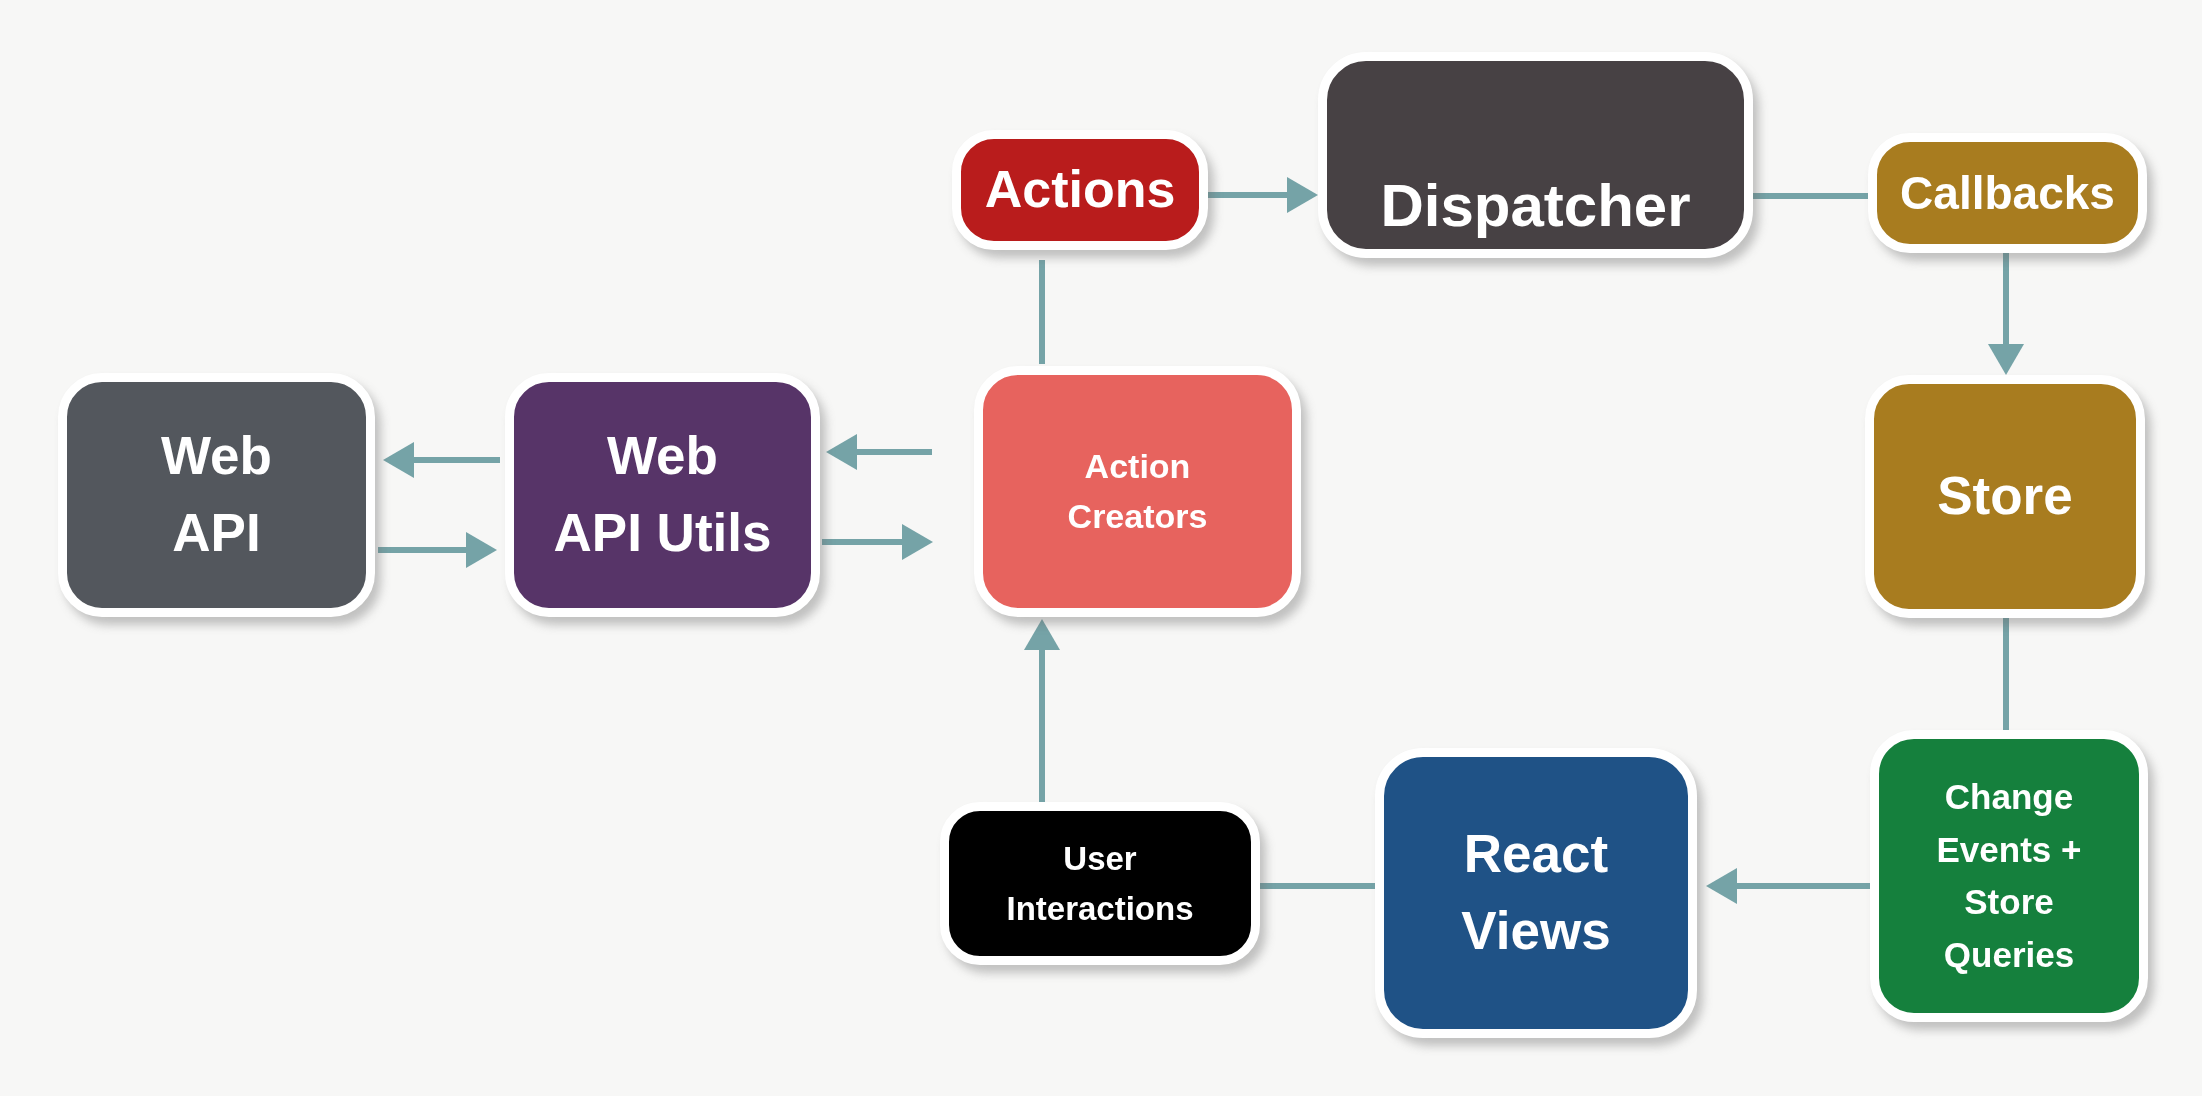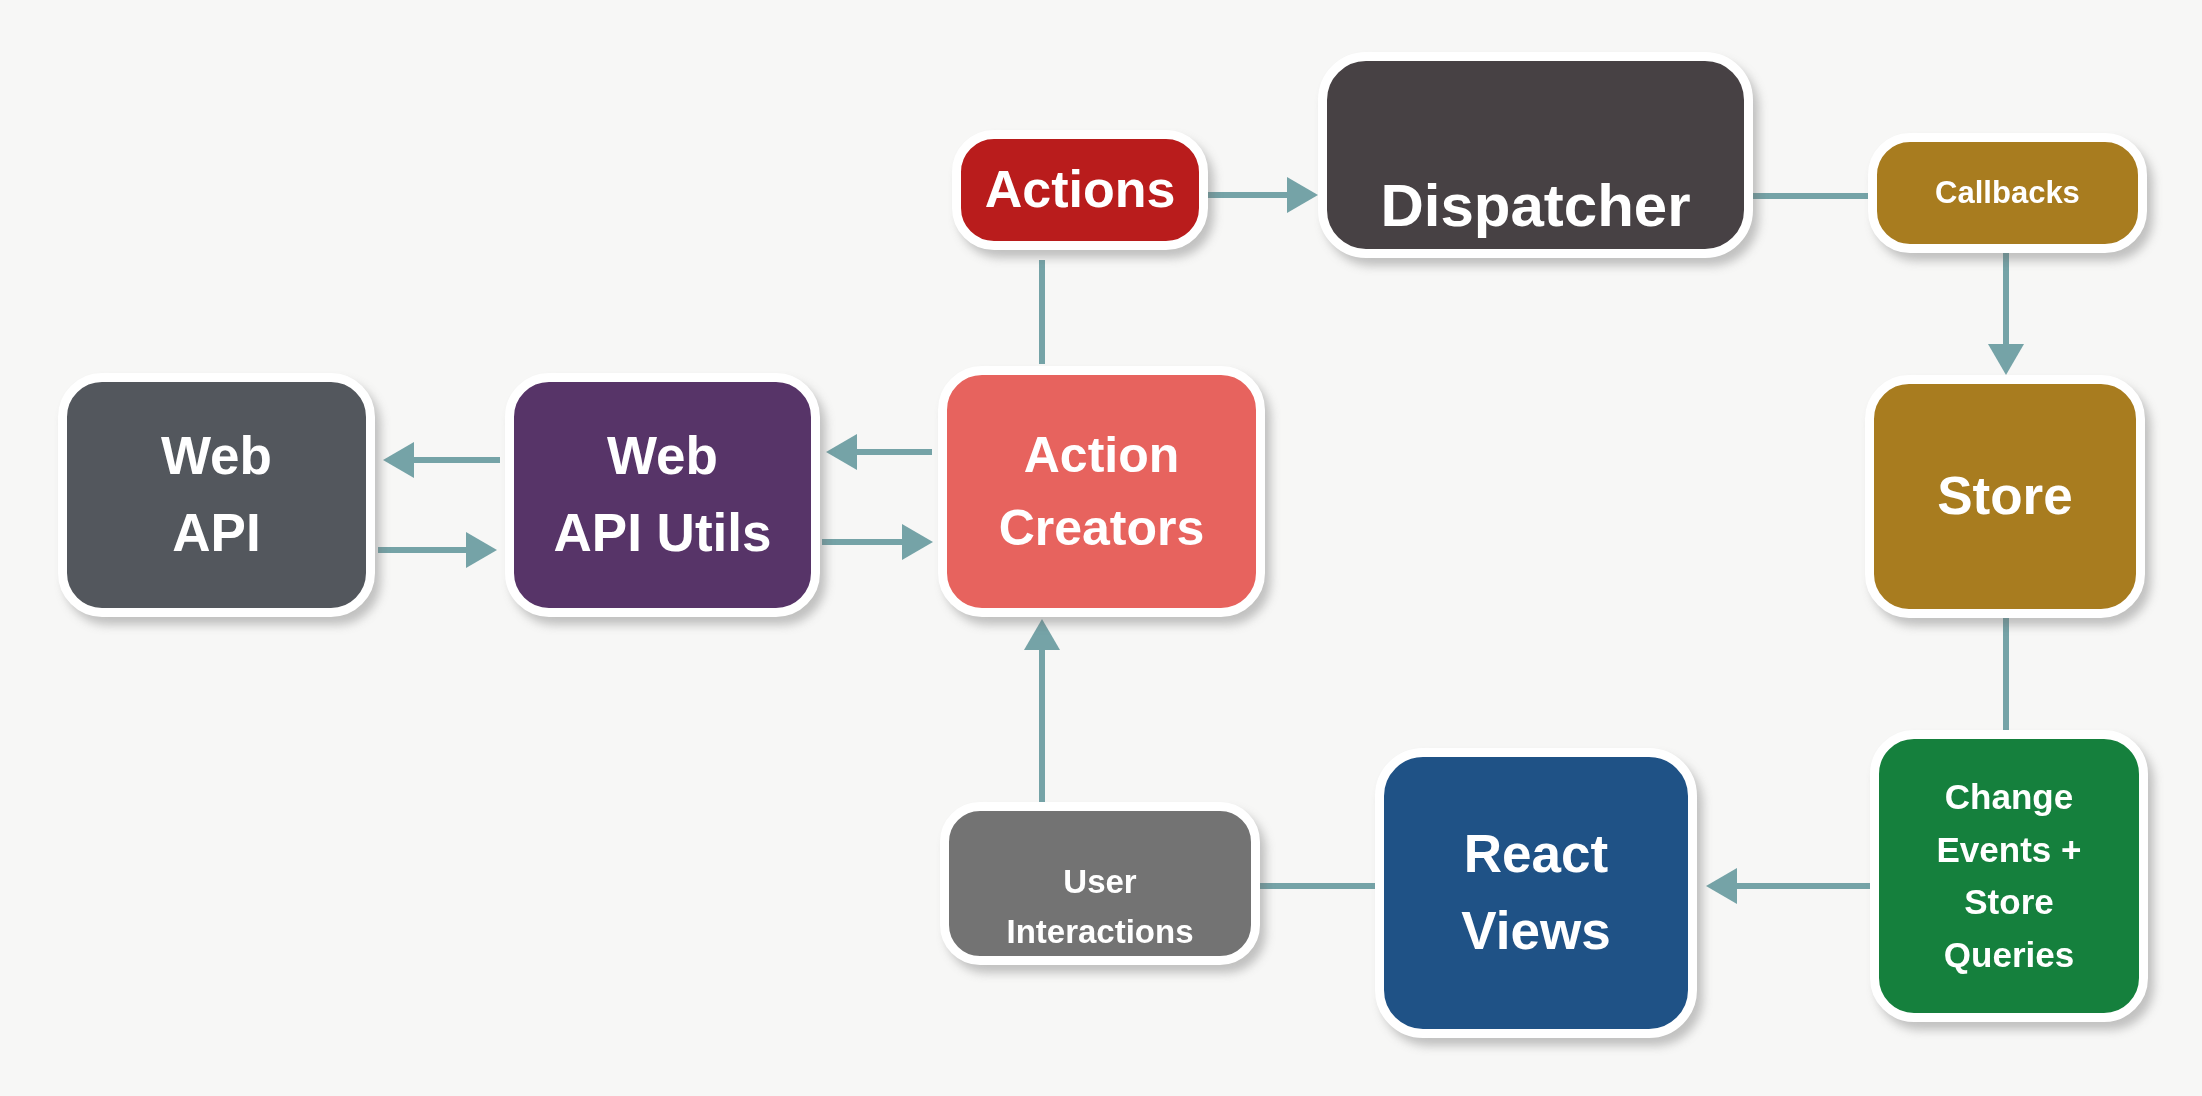--- a/index.html
+++ b/index.html
@@ -82,51 +82,51 @@
   <div class="node" style="left: 58px; top: 373px; width: 317px; height: 244px; border-radius: 44px; font-size: 53px; background-color: rgb(83, 87, 93);">
     <span class="label">Web
 API</span>
   </div>
 
   <div class="node" style="left: 505px; top: 373px; width: 315px; height: 244px; border-radius: 44px; font-size: 53px; background-color: rgb(87, 52, 104);">
     <span class="label">Web
 API Utils</span>
   </div>
 
-  <div class="node" style="left: 938px; top: 366px; width: 327px; height: 251px; border-radius: 44px; font-size: 50px; background-color: rgb(231, 99, 94);">
+  <div class="node" style="left: 974px; top: 366px; width: 327px; height: 251px; border-radius: 44px; font-size: 34px; background-color: rgb(231, 99, 94);">
     <span class="label">Action
 Creators</span>
   </div>
 
   <div class="node" style="left: 952px; top: 130px; width: 256px; height: 120px; border-radius: 42px; font-size: 52px; background-color: #b91c1c;">
     <span class="label">Actions</span>
   </div>
 
   <div class="node" style="left: 1318px; top: 52px; width: 435px; height: 206px; border-radius: 48px; font-size: 60px; background-color: rgb(71, 65, 68); align-items: flex-end;">
     <span class="label">Dispatcher</span>
   </div>
 
-  <div class="node" style="left: 1868px; top: 133px; width: 279px; height: 120px; border-radius: 42px; font-size: 31px; background-color: rgb(168, 124, 31);">
+  <div class="node" style="left: 1868px; top: 133px; width: 279px; height: 120px; border-radius: 42px; font-size: 46px; background-color: rgb(168, 124, 31);">
     <span class="label">Callbacks</span>
   </div>
 
   <div class="node" style="left: 1865px; top: 375px; width: 280px; height: 243px; border-radius: 44px; font-size: 53px; background-color: rgb(168, 124, 31);">
     <span class="label">Store</span>
   </div>
 
   <div class="node" style="left: 1870px; top: 730px; width: 278px; height: 292px; border-radius: 44px; font-size: 35px; line-height: 1.5; background-color: #15803d;">
     <span class="label">Change
 Events +
 Store
 Queries</span>
   </div>
 
   <div class="node" style="left: 1375px; top: 748px; width: 322px; height: 290px; border-radius: 48px; font-size: 53px; background-color: rgb(31, 82, 134); justify-content: center;">
     <span class="label">React
 Views</span>
   </div>
 
-  <div class="node" style="left: 940px; top: 802px; width: 320px; height: 163px; border-radius: 40px; font-size: 33px; line-height: 1.5; background-color: #737373; align-items: flex-end;">
+  <div class="node" style="left: 940px; top: 802px; width: 320px; height: 163px; border-radius: 40px; font-size: 33px; line-height: 1.5; background-color: #000000;">
     <span class="label">User
 Interactions</span>
   </div>
 
 </div>
 
 </body></html>

